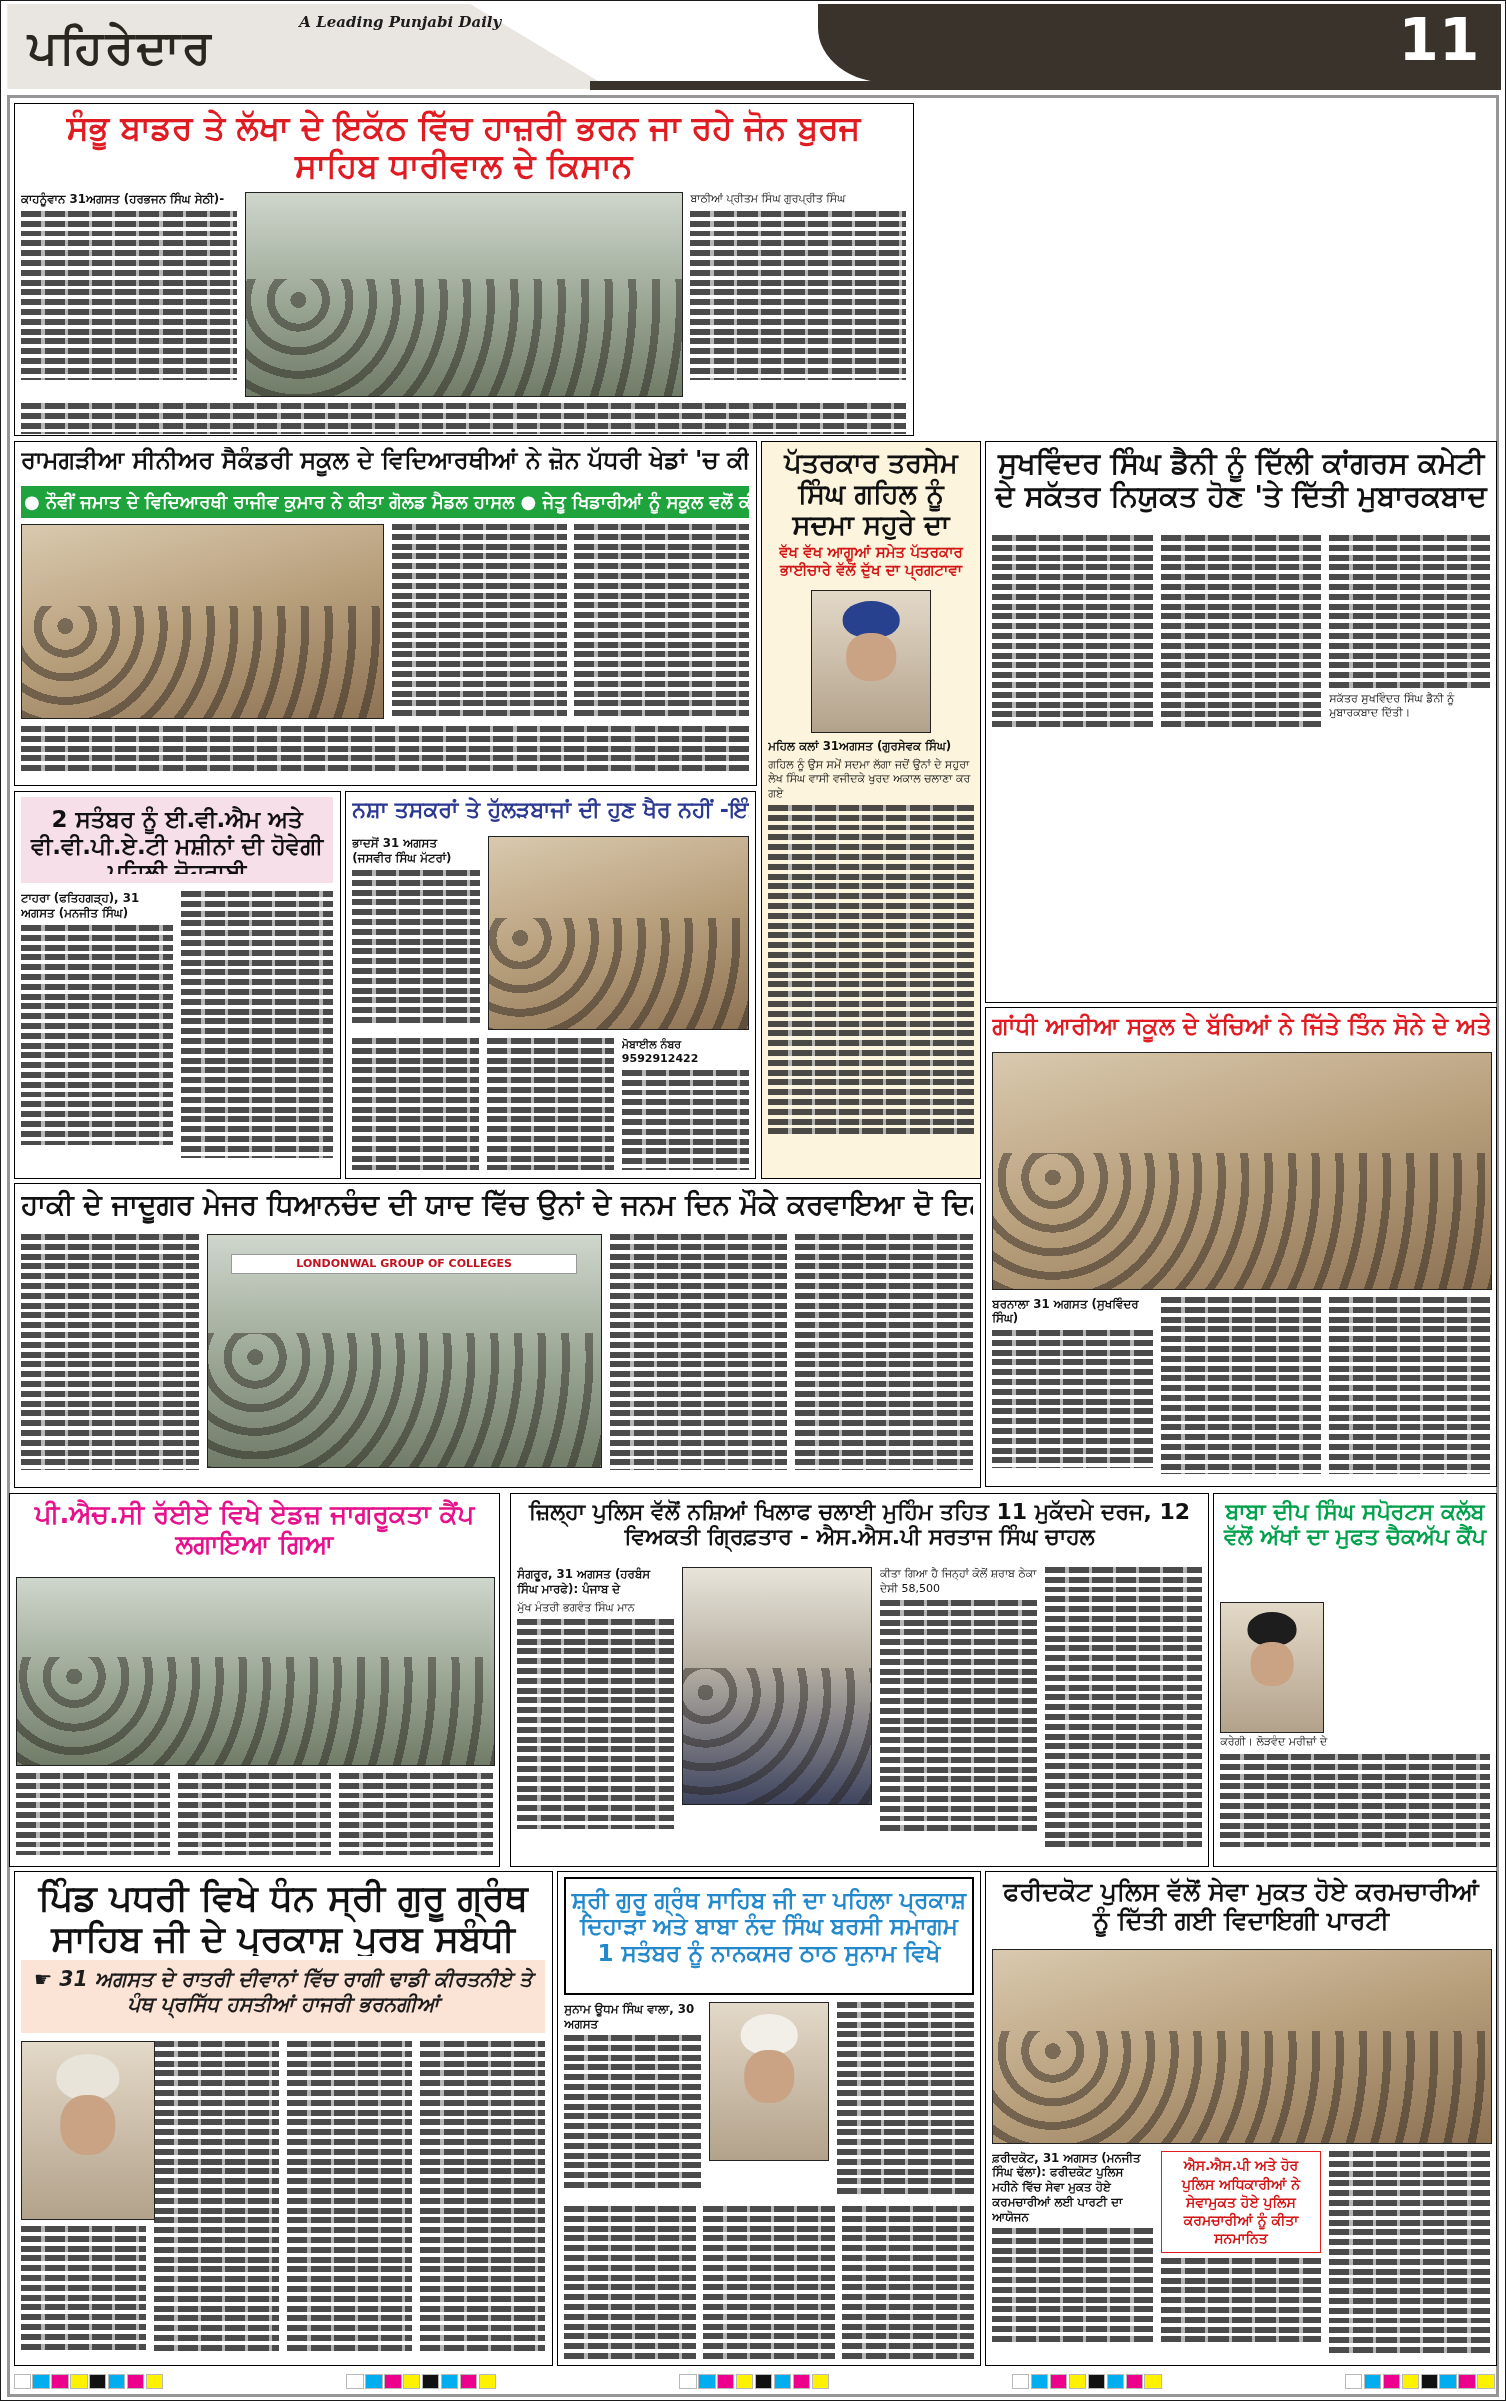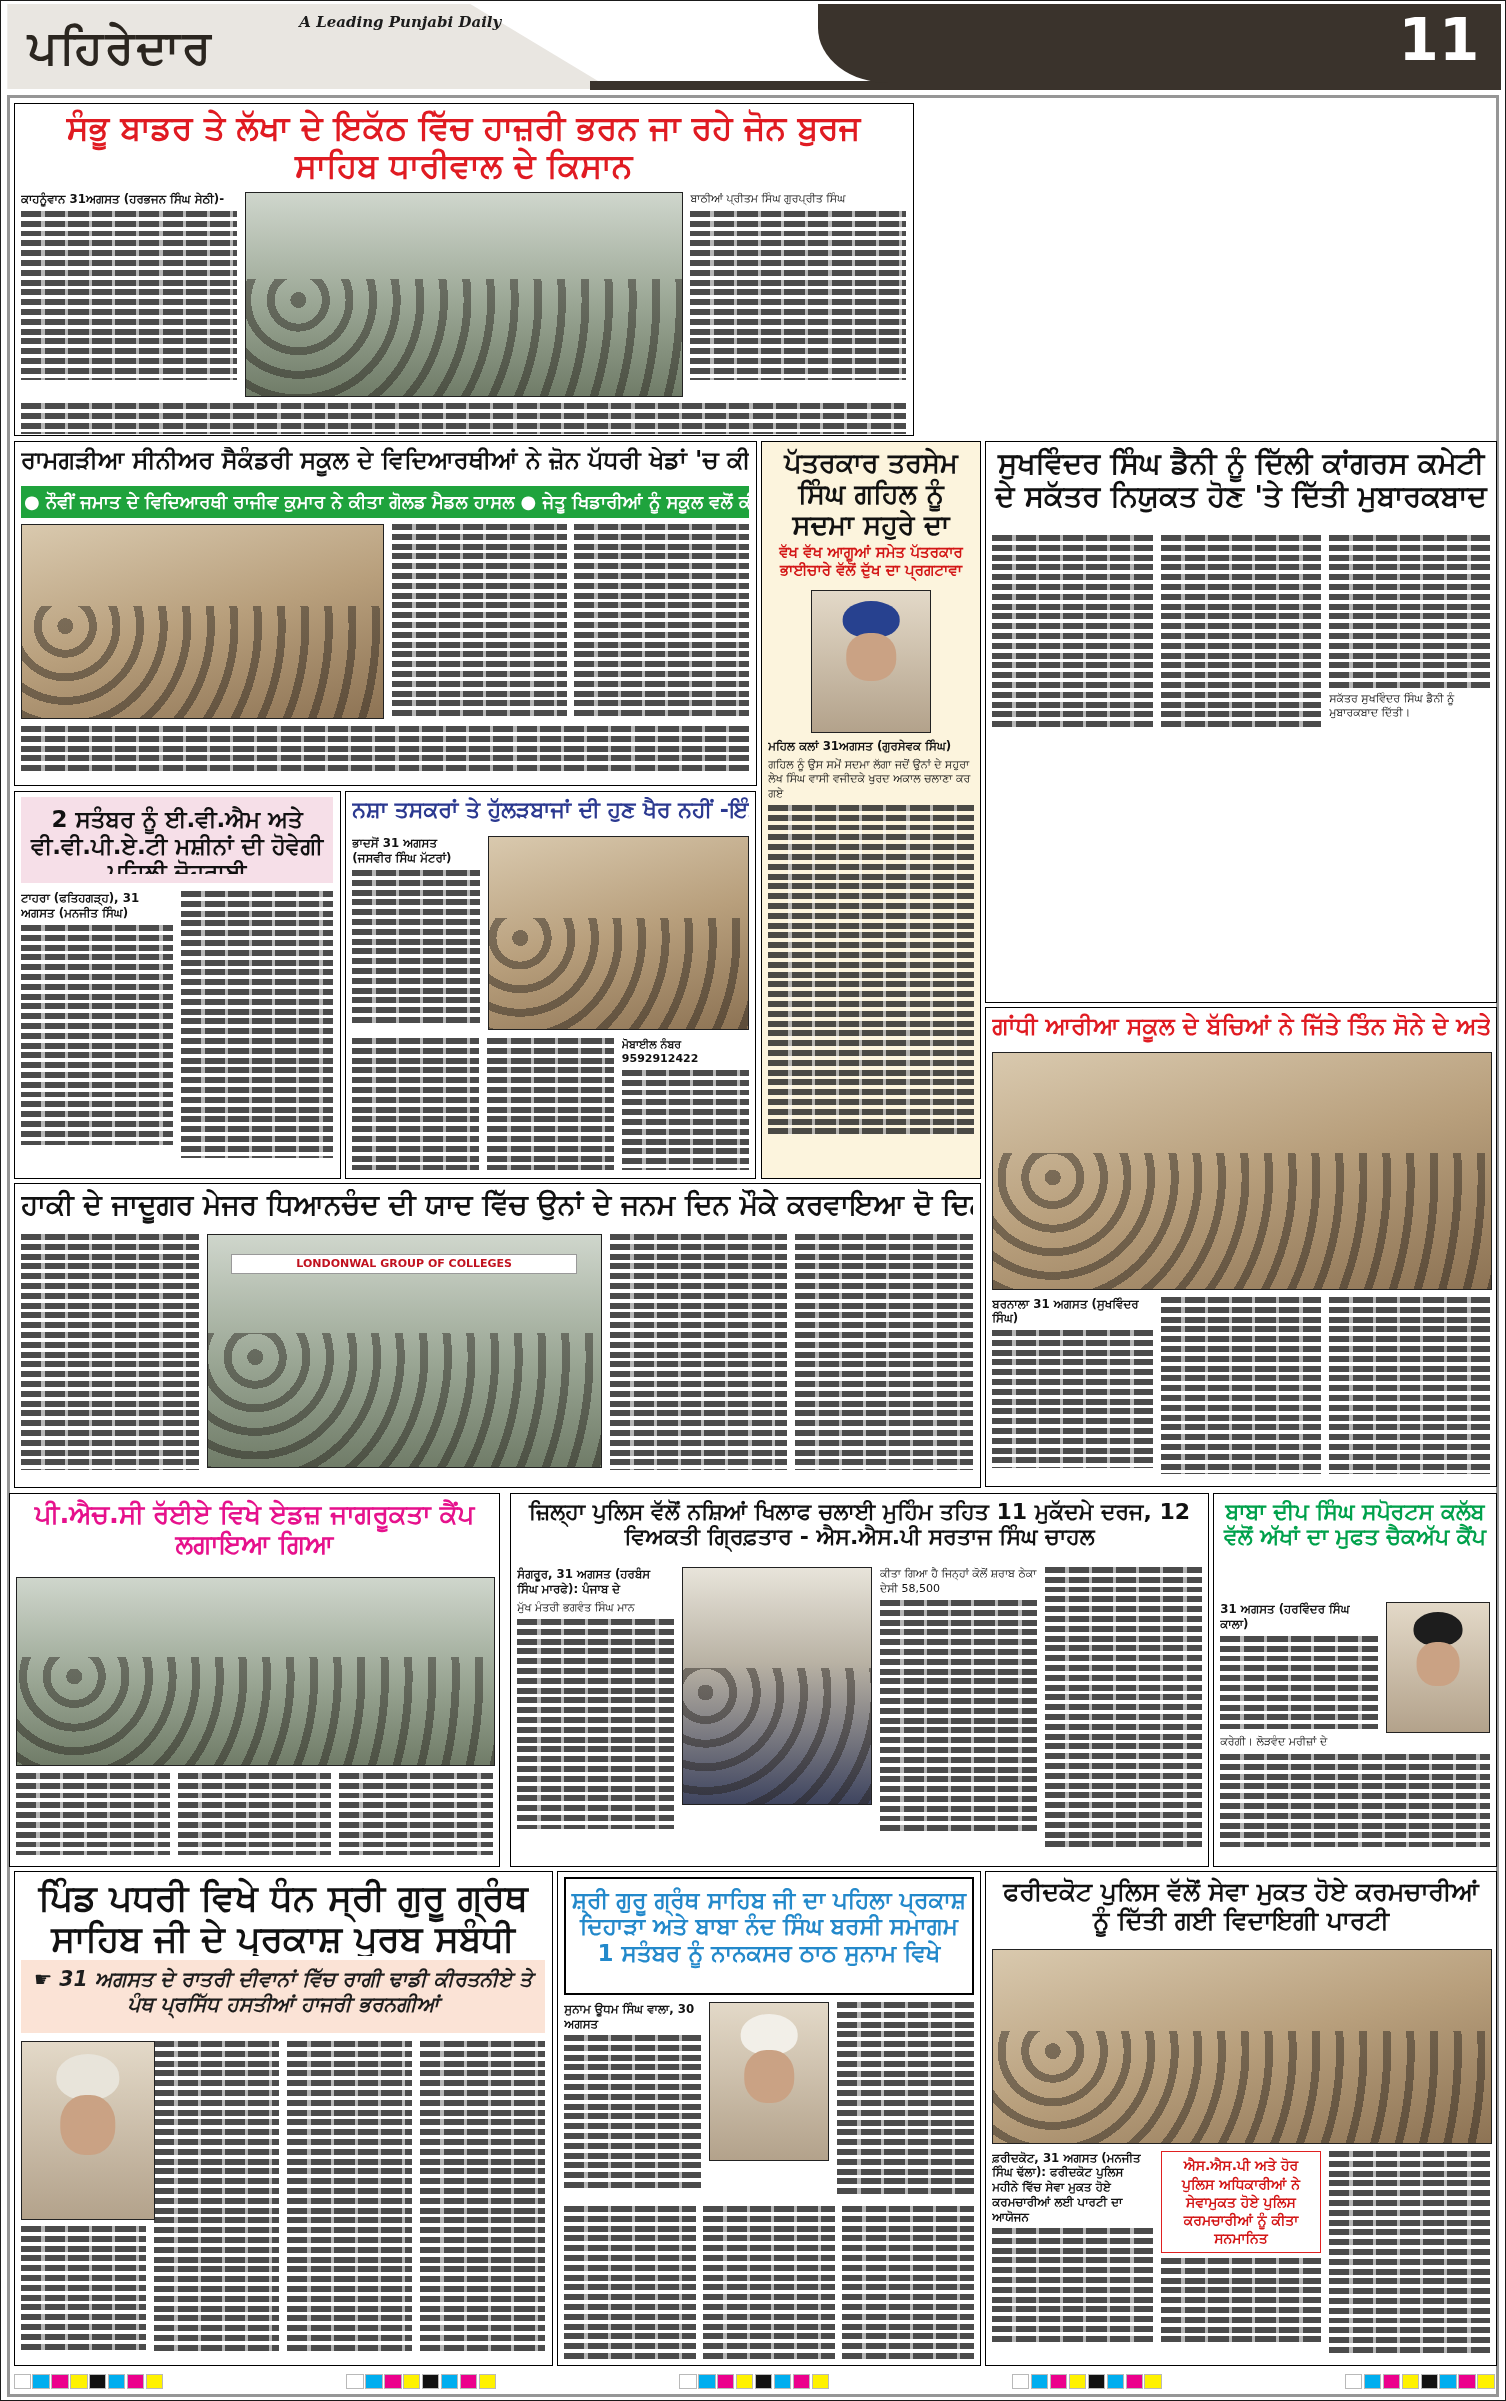--- a/index.html
+++ b/index.html
@@ -211,24 +211,20 @@
         <p class="frag">ਕੀਤਾ ਗਿਆ ਹੈ ਜਿਨ੍ਹਾਂ ਕੋਲੋਂ ਸ਼ਰਾਬ ਠੇਕਾ ਦੇਸੀ 58,500</p>
         <div class="sim" style="height:234px;"></div>
       </div>
       <div class="col sim"></div>
     </div>
   </section>
 
   <section class="article" style="left:1212px;top:1492px;width:284px;height:374px;">
     <h2 class="hl" style="color:#00a14b;font-size:22px;height:99px;">ਬਾਬਾ ਦੀਪ ਸਿੰਘ ਸਪੋਰਟਸ ਕਲੱਬ ਵੱਲੋਂ ਅੱਖਾਂ ਦਾ ਮੁਫਤ ਚੈਕਅੱਪ ਕੈਂਪ</h2>
     <div class="row" style="height:133px;">
-      <div class="col">
-        <p class="dateline">31 ਅਗਸਤ (ਹਰਵਿੰਦਰ ਸਿੰਘ ਕਾਲਾ)</p>
-        <div class="sim" style="height:93px;"></div>
-      </div>
       <div class="portrait" style="--turban:#1d1d1d;width:102px;height:129px;"></div>
     </div>
     <p class="frag">ਕਰੇਗੀ। ਲੋੜਵੰਦ ਮਰੀਜ਼ਾਂ ਦੇ</p>
     <div class="sim" style="height:93px;"></div>
   </section>
 
   <section class="article" style="left:12.6px;top:1870px;width:539px;height:495px;">
     <h2 class="hl" style="font-size:36px;height:79px;">ਪਿੰਡ ਪਧਰੀ ਵਿਖੇ ਧੰਨ ਸ੍ਰੀ ਗੁਰੂ ਗ੍ਰੰਥ ਸਾਹਿਬ ਜੀ ਦੇ ਪ੍ਰਕਾਸ਼ ਪੁਰਬ ਸਬੰਧੀ ਸਮਾਗਮ 30, 31 ਅਗਸਤ ਤੇ 1 ਸਤੰਬਰ ਨੂੰ</h2>
     <div class="strip-peach" style="height:60px;">☛ 31 ਅਗਸਤ ਦੇ ਰਾਤਰੀ ਦੀਵਾਨਾਂ ਵਿੱਚ ਰਾਗੀ ਢਾਡੀ ਕੀਰਤਨੀਏ ਤੇ ਪੰਥ ਪ੍ਰਸਿੱਧ ਹਸਤੀਆਂ ਹਾਜਰੀ ਭਰਨਗੀਆਂ</div>
     <div class="row" style="height:314px;margin-top:7.9px;">

